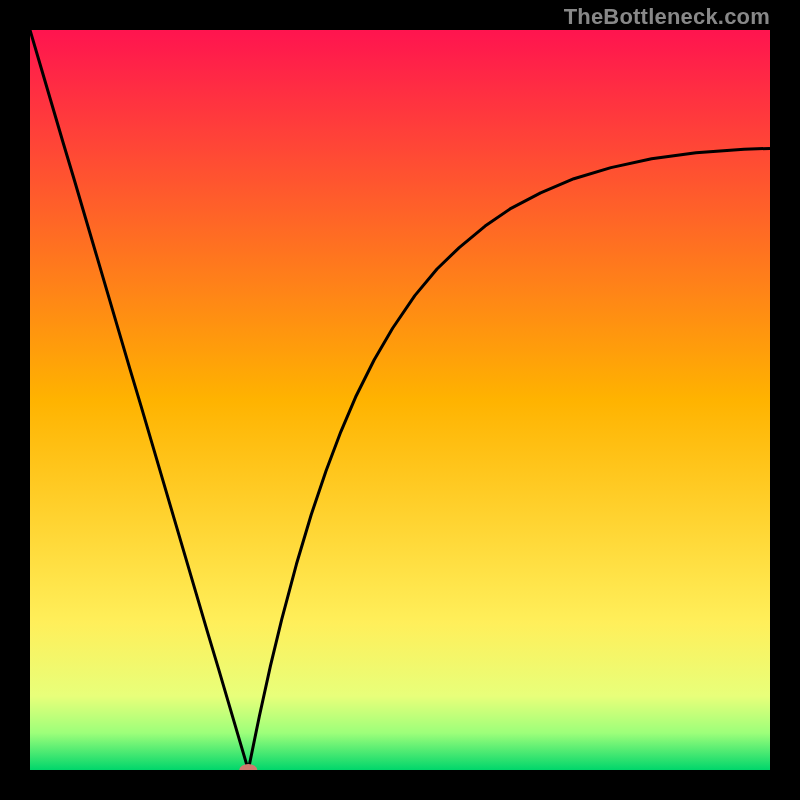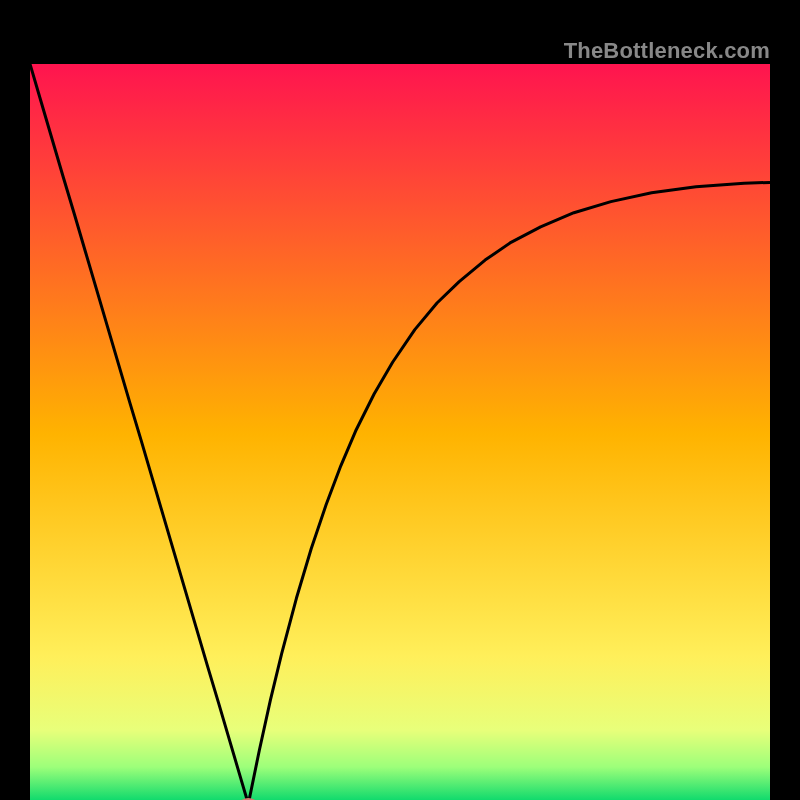--- a/index.html
+++ b/index.html
@@ -10,21 +10,20 @@
     background: #000;
     overflow: hidden;
   }
   .frame {
     position: absolute;
     left: 0;
     top: 0;
     width: 800px;
     height: 712px;
     background: #000;
-    margin-top: 34px;
   }
   .plot {
     position: absolute;
     left: 30px;
     top: 30px;
     width: 740px;
     height: 740px;
   }
   .watermark {
     position: absolute;

